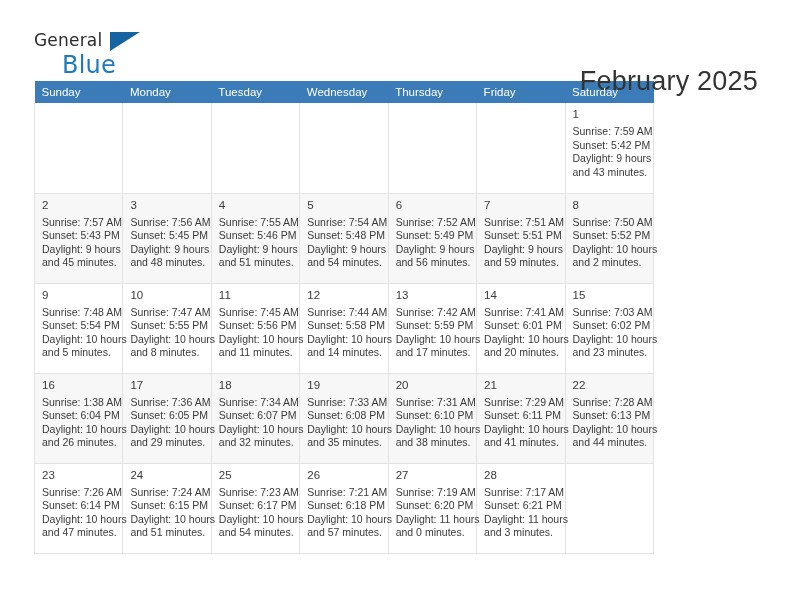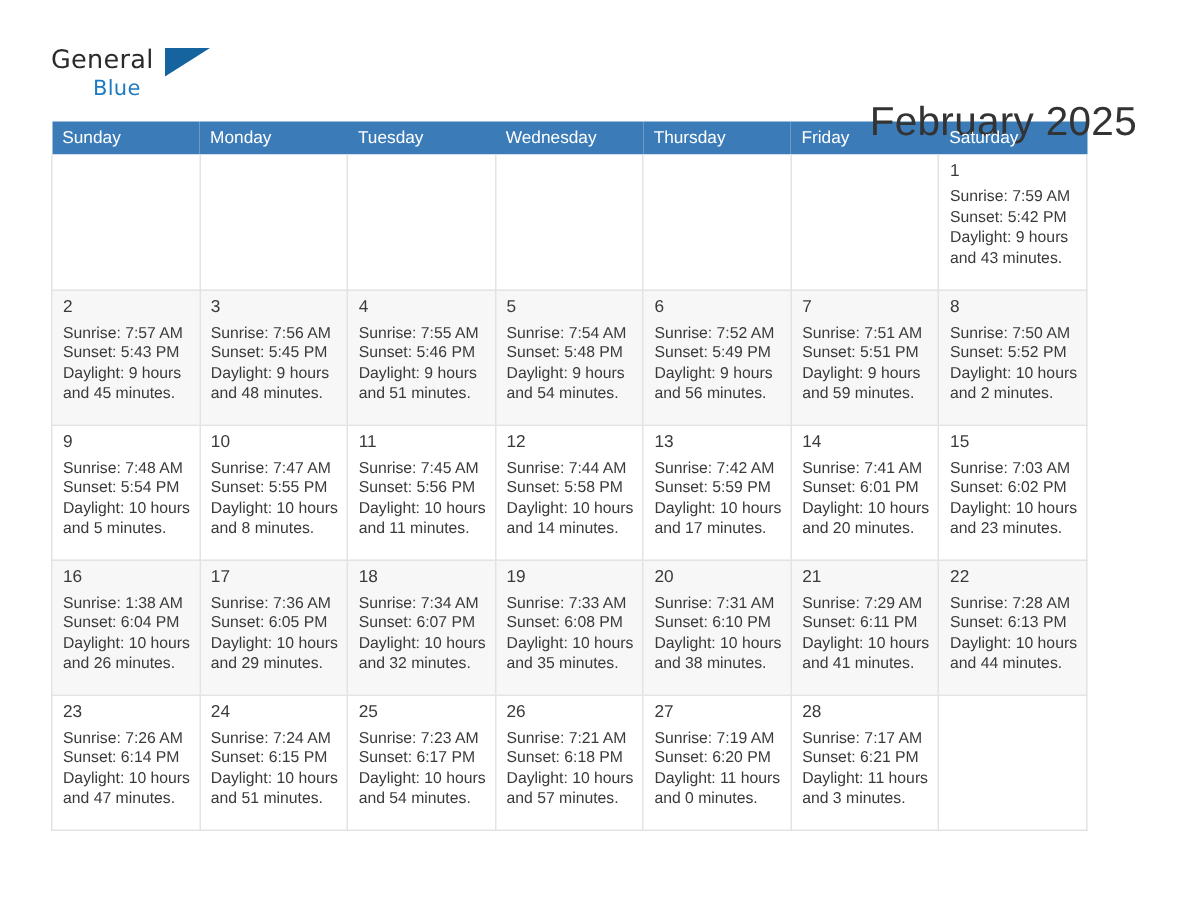--- a/index.html
+++ b/index.html
@@ -43,21 +43,21 @@
     top: 4px;
     font-size: 17px;
     letter-spacing: 0.2px;
     color: #2b2b2b;
     font-family: "DejaVu Sans", sans-serif;
   }
   .brand-blue {
     position: absolute;
     left: 28px;
     top: 25px;
-    font-size: 14px;
+    font-size: 24px;
     letter-spacing: 0.2px;
     color: #1f7bc1;
     font-family: "DejaVu Sans", sans-serif;
   }
   .brand-mark {
     position: absolute;
     left: 76px;
     top: 6px;
     width: 0;
     height: 0;
@@ -81,21 +81,21 @@
     margin-top: 9px;
     font-size: 14px;
     color: #333333;
     line-height: 16px;
     white-space: nowrap;
   }
 
   
   .calendar {
     margin-top: 9px;
-    width: 691px;
+    width: 620px;
     border-collapse: collapse;
     table-layout: fixed;
   }
   .calendar th {
     background: #3b7cb8;
     color: #ffffff;
     font-size: 11.5px;
     font-weight: normal;
     text-align: left;
     padding: 5px 0 5px 7px;

